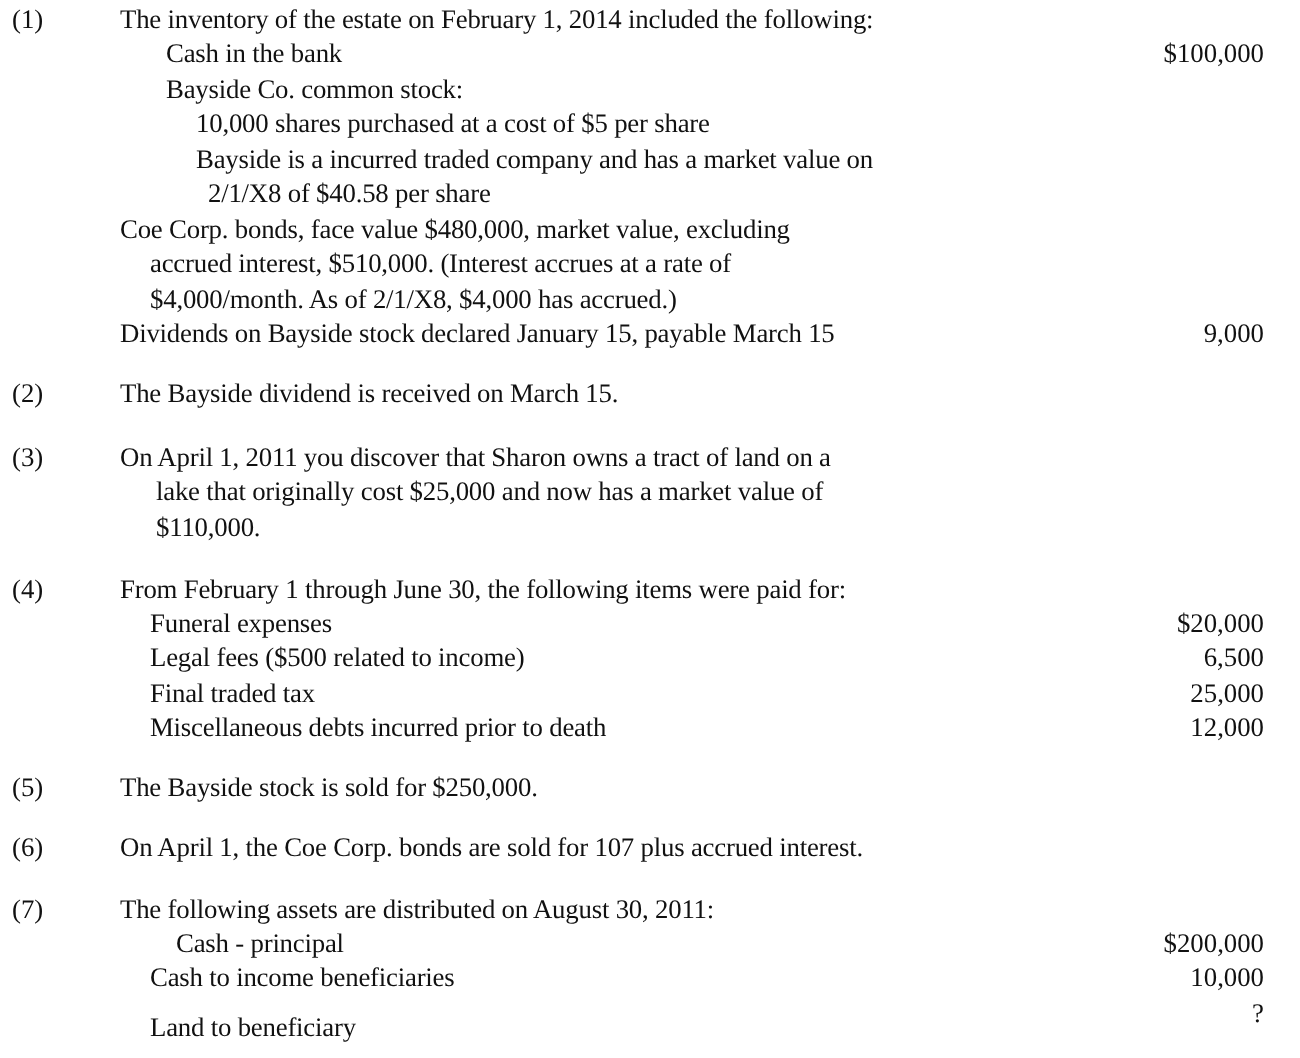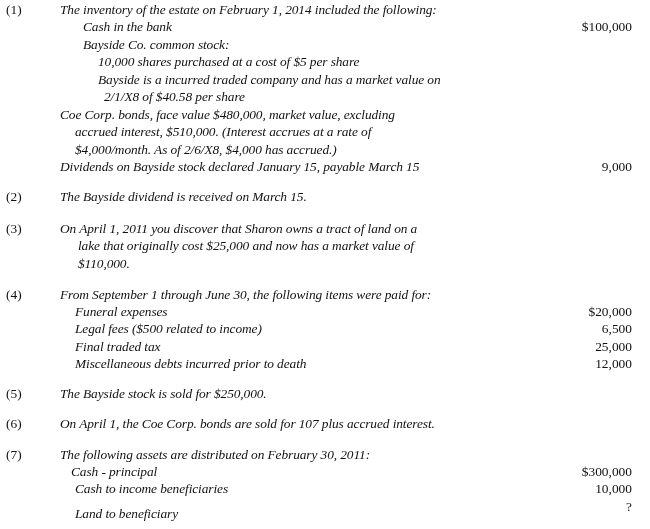--- a/index.html
+++ b/index.html
@@ -1,57 +1,57 @@
 <!DOCTYPE html>
 <html><head>
 <meta charset="utf-8">
 <style>
   html, body { margin: 0; padding: 0; background: #ffffff; }
   body { width: 650px; height: 529px; position: relative; overflow: hidden;
          font-family: "Liberation Serif", "DejaVu Serif", serif; font-size: 13.4px; color: #111; }
-  .line { position: absolute; white-space: nowrap; line-height: 16px; letter-spacing: -0.1px; font-style: italic; }
+  .line { position: absolute; white-space: nowrap; line-height: 16px; letter-spacing: -0.1px; }
   .num { position: absolute; left: 6px; line-height: 16px; }
   .amt { position: absolute; right: 18px; line-height: 16px; text-align: left; white-space: nowrap; font-family: Liberation Serif, serif; }
 </style>
 </head>
 <body>
 
 <div>
 
   <div>
     <span class="num" style="top:2px">(1)</span>
     <span class="line" style="top:2px;left:60px">The inventory of the estate on February 1, 2014 included the following:</span>
     <span class="line" style="top:19px;left:83px">Cash in the bank</span>
     <span class="amt" style="top:19px">$100,000</span>
     <span class="line" style="top:37px;left:83px">Bayside Co. common stock:</span>
     <span class="line" style="top:54px;left:98px">10,000 shares purchased at a cost of $5 per share</span>
     <span class="line" style="top:72px;left:98px">Bayside is a incurred traded company and has a market value on</span>
     <span class="line" style="top:89px;left:104px">2/1/X8 of $40.58 per share</span>
     <span class="line" style="top:107px;left:60px">Coe Corp. bonds, face value $480,000, market value, excluding</span>
     <span class="line" style="top:124px;left:75px">accrued interest, $510,000. (Interest accrues at a rate of</span>
-    <span class="line" style="top:142px;left:75px">$4,000/month. As of 2/6/X8, $4,000 has accrued.)</span>
+    <span class="line" style="top:142px;left:75px">$4,000/month. As of 2/1/X8, $4,000 has accrued.)</span>
     <span class="line" style="top:159px;left:60px">Dividends on Bayside stock declared January 15, payable March 15</span>
     <span class="amt" style="top:159px">9,000</span>
   </div>
 
   <div>
     <span class="num" style="top:189px">(2)</span>
     <span class="line" style="top:189px;left:60px">The Bayside dividend is received on March 15.</span>
   </div>
 
   <div>
     <span class="num" style="top:221px">(3)</span>
     <span class="line" style="top:221px;left:60px">On April 1, 2011 you discover that Sharon owns a tract of land on a</span>
     <span class="line" style="top:238px;left:78px">lake that originally cost $25,000 and now has a market value of</span>
     <span class="line" style="top:256px;left:78px">$110,000.</span>
   </div>
 
   <div>
     <span class="num" style="top:287px">(4)</span>
-    <span class="line" style="top:287px;left:60px">From September 1 through June 30, the following items were paid for:</span>
+    <span class="line" style="top:287px;left:60px">From February 1 through June 30, the following items were paid for:</span>
     <span class="line" style="top:304px;left:75px">Funeral expenses</span>
     <span class="amt" style="top:304px">$20,000</span>
     <span class="line" style="top:321px;left:75px">Legal fees ($500 related to income)</span>
     <span class="amt" style="top:321px">6,500</span>
     <span class="line" style="top:339px;left:75px">Final traded tax</span>
     <span class="amt" style="top:339px">25,000</span>
     <span class="line" style="top:356px;left:75px">Miscellaneous debts incurred prior to death</span>
     <span class="amt" style="top:356px">12,000</span>
   </div>
 
@@ -60,22 +60,22 @@
     <span class="line" style="top:386px;left:60px">The Bayside stock is sold for $250,000.</span>
   </div>
 
   <div>
     <span class="num" style="top:416px">(6)</span>
     <span class="line" style="top:416px;left:60px">On April 1, the Coe Corp. bonds are sold for 107 plus accrued interest.</span>
   </div>
 
   <div>
     <span class="num" style="top:447px">(7)</span>
-    <span class="line" style="top:447px;left:60px">The following assets are distributed on February 30, 2011:</span>
-    <span class="line" style="top:464px;left:71px">Cash - principal</span>
-    <span class="amt" style="top:464px">$300,000</span>
+    <span class="line" style="top:447px;left:60px">The following assets are distributed on August 30, 2011:</span>
+    <span class="line" style="top:464px;left:88px">Cash - principal</span>
+    <span class="amt" style="top:464px">$200,000</span>
     <span class="line" style="top:481px;left:75px">Cash to income beneficiaries</span>
     <span class="amt" style="top:481px">10,000</span>
     <span class="line" style="top:506px;left:75px">Land to beneficiary</span>
     <span class="amt" style="top:499px">?</span>
   </div>
 
 </div>
 
 </body></html>

